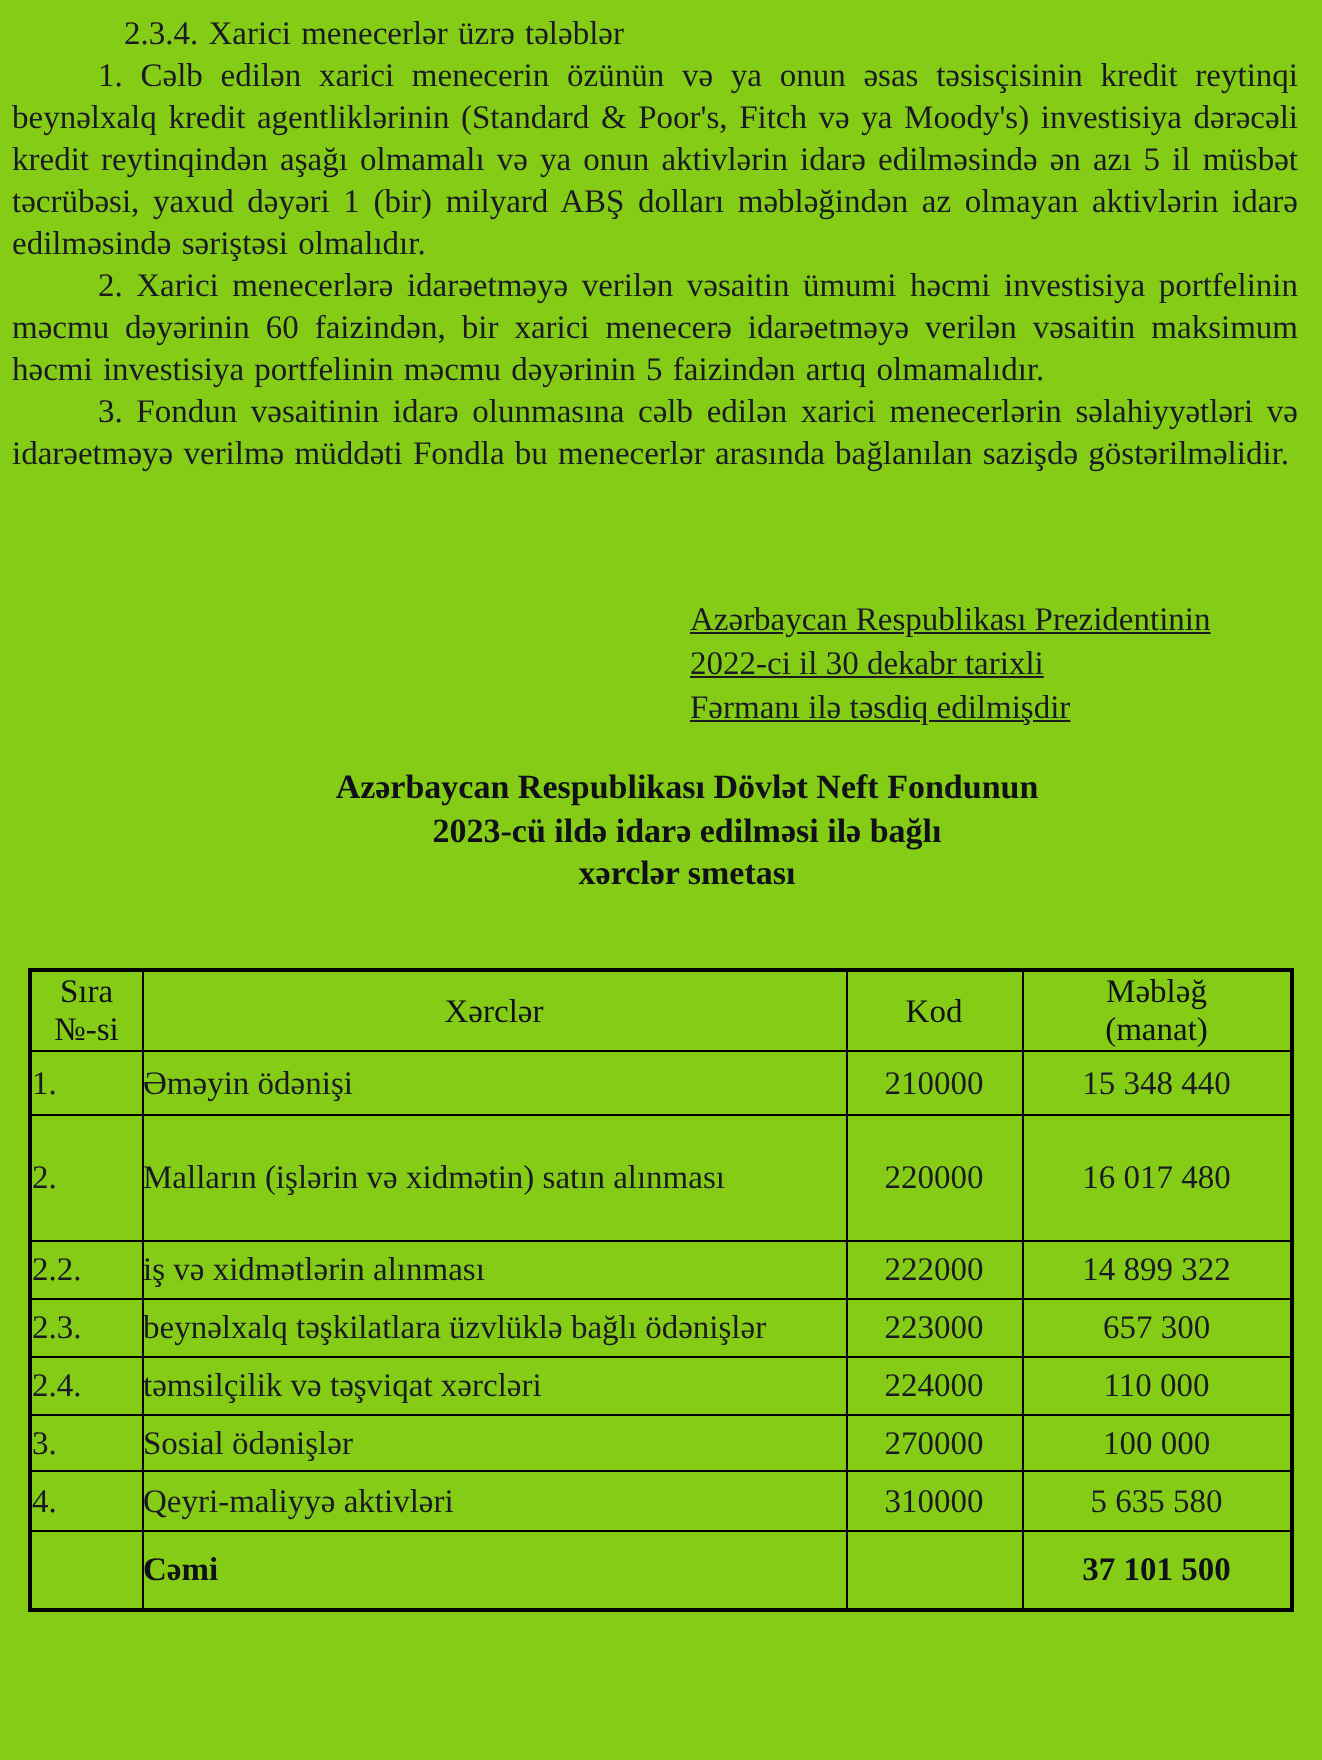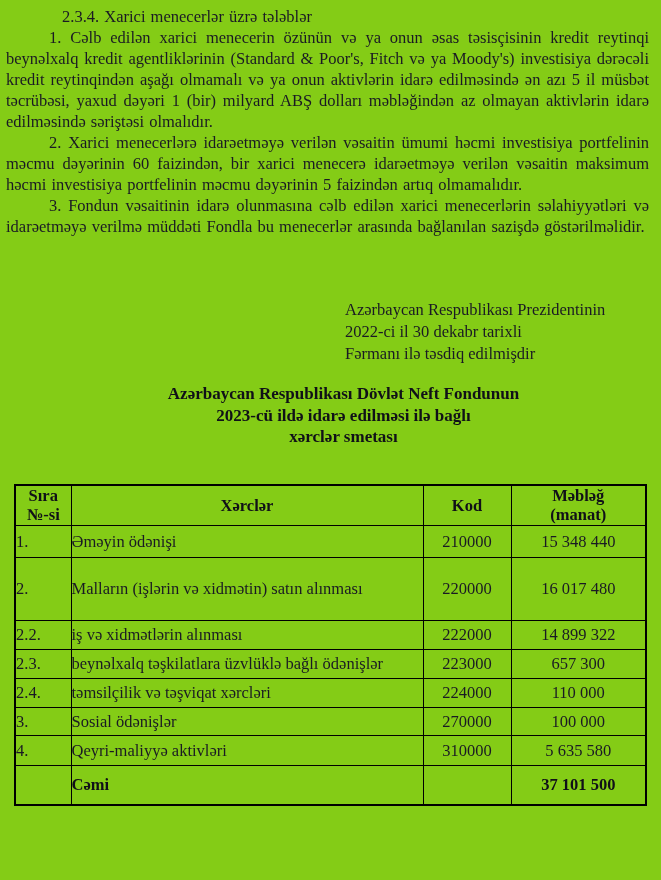--- a/index.html
+++ b/index.html
@@ -32,20 +32,21 @@
   }
   .para.numbered {
     text-indent: 43px;
   }
   .approval {
     margin-top: 62px;
     margin-left: 345px;
     font-size: 16.5px;
     line-height: 22px;
     text-align: left;
+    text-decoration: underline;
   }
   .doc-title {
     margin-top: 18px;
     text-align: center;
     font-weight: bold;
     font-size: 17px;
     line-height: 21.5px;
     color: #101018;
     margin-left: 26px;
   }
@@ -63,21 +64,21 @@
   .expense-table col.c-name  { width: 352px; }
   .expense-table col.c-kod   { width: 88px; }
   .expense-table col.c-amt   { width: 135px; }
   .expense-table td, .expense-table th {
     border: 1.6px solid #000000;
     vertical-align: middle;
     padding: 0;
     overflow: hidden;
   }
   .expense-table th {
-    font-weight: bold;
+    font-weight: normal;
     text-align: center;
     line-height: 19px;
     color: #101018;
     margin-left: 32px;
   }
   .h-head  { height: 41px; }
   .h-r1    { height: 32px; }
   .h-r2    { height: 63px; }
   .h-sm    { height: 29px; }
   .h-r3    { height: 28px; }

